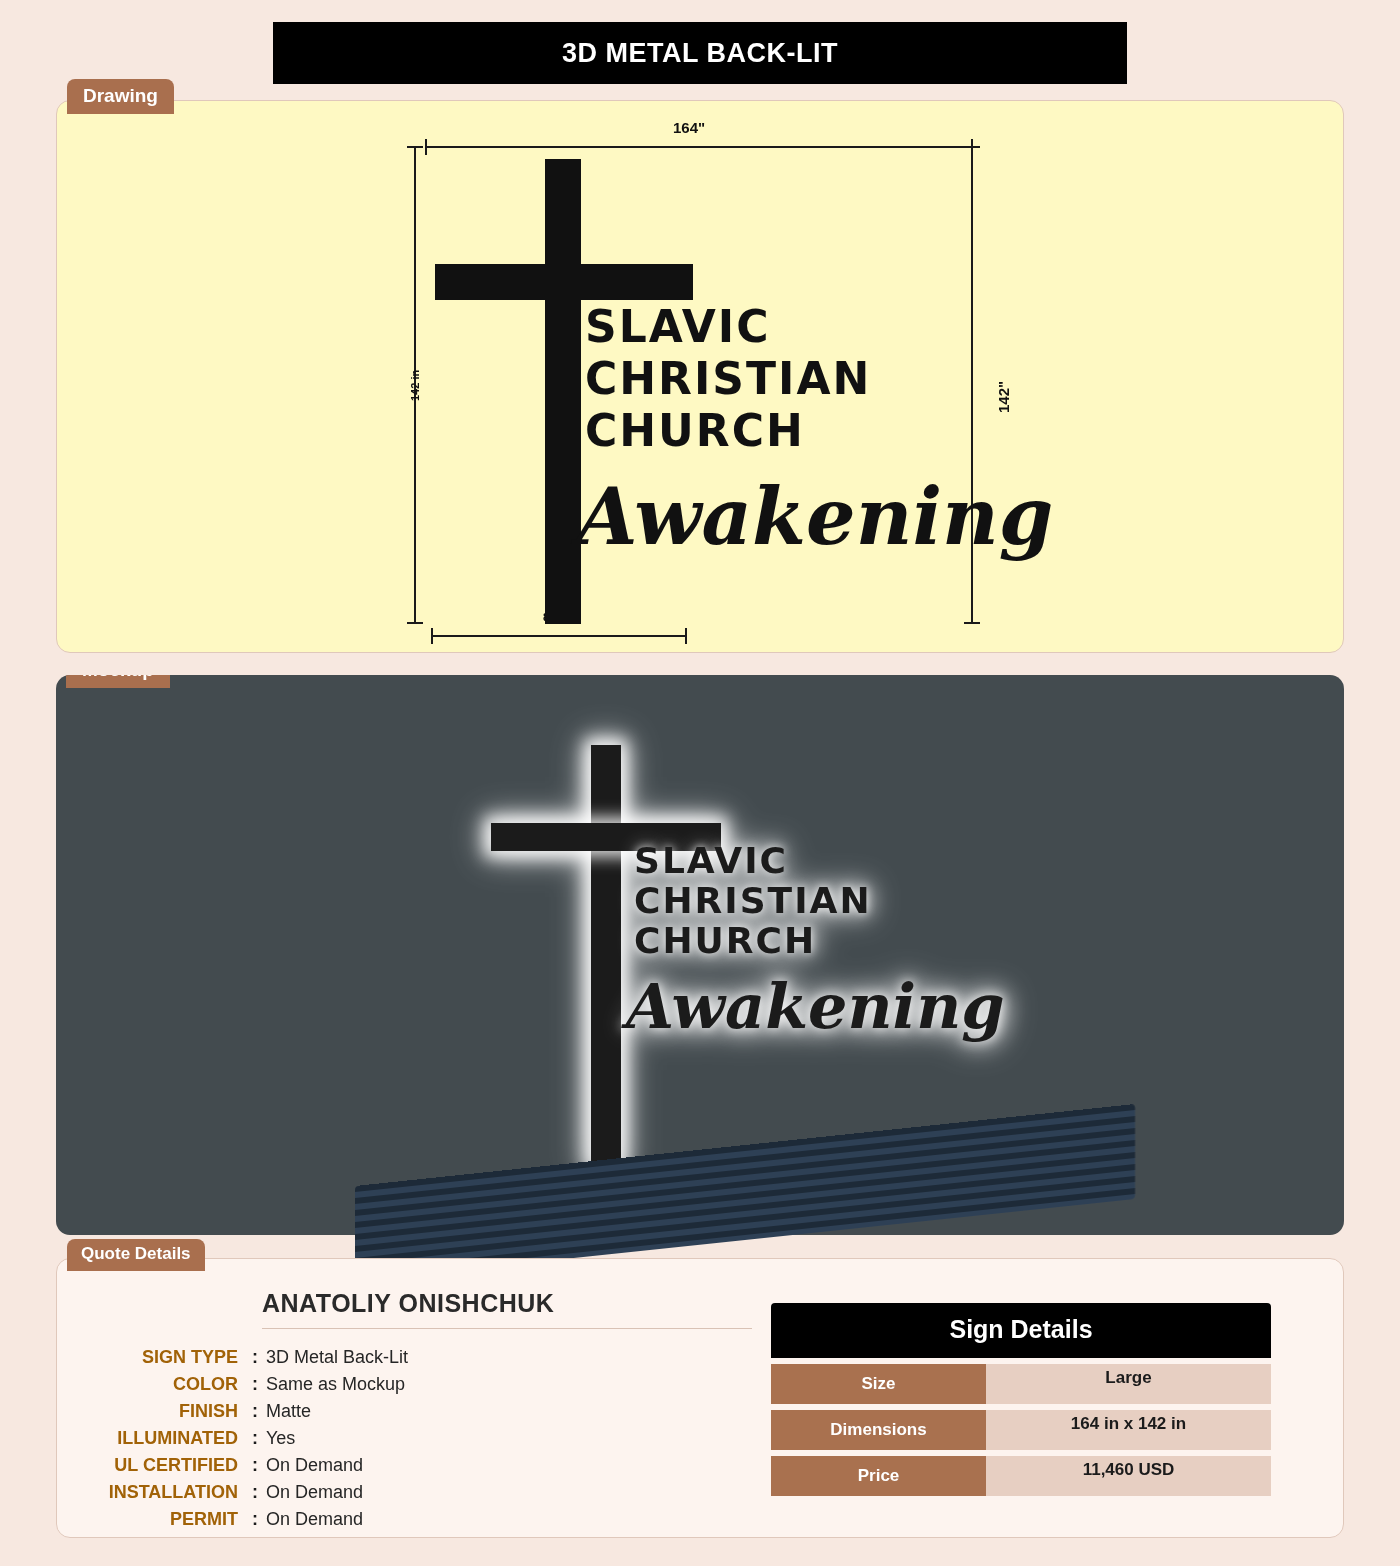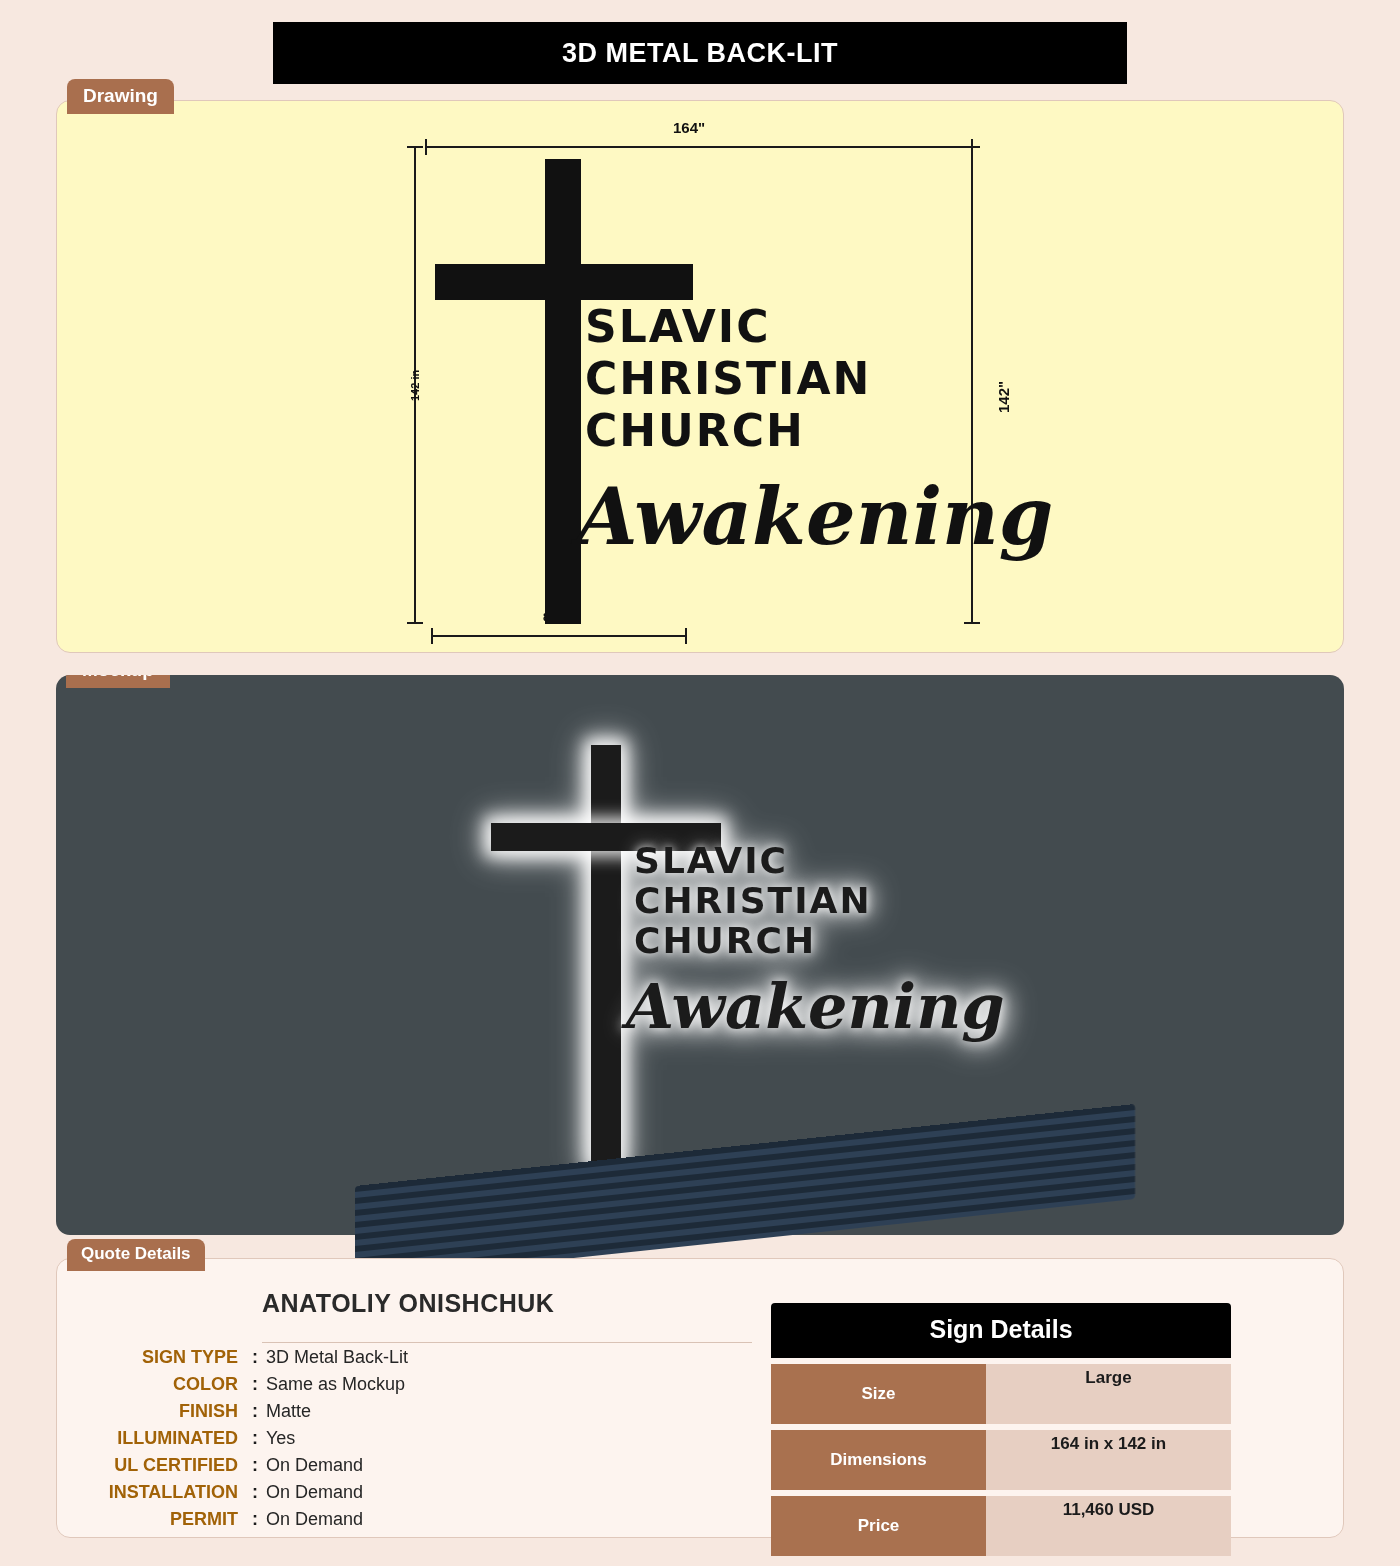--- a/index.html
+++ b/index.html
@@ -100,38 +100,38 @@
   
   #quote-panel { left:56px; top:1258px; width:1288px; height:280px; background:#fdf4ef; }
   .quote-tab {
     position:absolute; top:-20px; left:10px;
     background:#a96f4e; color:#fff; padding:5px 14px 7px 14px;
     border-radius:8px 8px 0 0; font-size:17px; font-weight:bold; z-index:5;
   }
   .client-name {
     position:absolute; left:205px; top:30px; width:490px;
     font-size:25px; font-weight:bold; color:#2a2a2a; letter-spacing:.5px;
-    border-bottom:1px solid #d9c2b5; padding-bottom:24px;
+    border-bottom:1px solid #d9c2b5; padding-bottom:10px;
   }
   .spec-list { position:absolute; left:10px; top:88px; width:700px; }
   .spec-row { display:flex; align-items:baseline; font-size:18px; margin-bottom:6px; }
   .spec-label { width:185px; text-align:right; font-weight:bold; color:#a16207; padding-right:14px; }
   .spec-colon { width:14px; font-weight:bold; color:#1c1c1c; }
   .spec-value { color:#262626; }
 
-  .sign-details { position:absolute; left:714px; top:44px; width:460px; }
+  .sign-details { position:absolute; left:714px; top:44px; width:500px; }
   .sd-header {
     background:#000; color:#fff; text-align:center;
     font-size:25px; font-weight:bold; padding:12px 0 14px 0;
     border-radius:4px 4px 0 0;
   }
   .sd-row { display:flex; margin-top:6px; }
   .sd-key {
     width:215px; background:#a9714f; color:#fff; text-align:center;
-    font-size:17px; font-weight:bold; padding:20px 0;
+    font-size:17px; font-weight:bold; padding:10px 0;
   }
   .sd-val {
     flex:1; background:#e7cfc2; color:#1b1b1b; text-align:center;
     font-size:17px; font-weight:bold; padding:4px 0;
   }
 </style>
 </head>
 <body>
 
 <div class="title-bar">3D METAL BACK-LIT</div>

